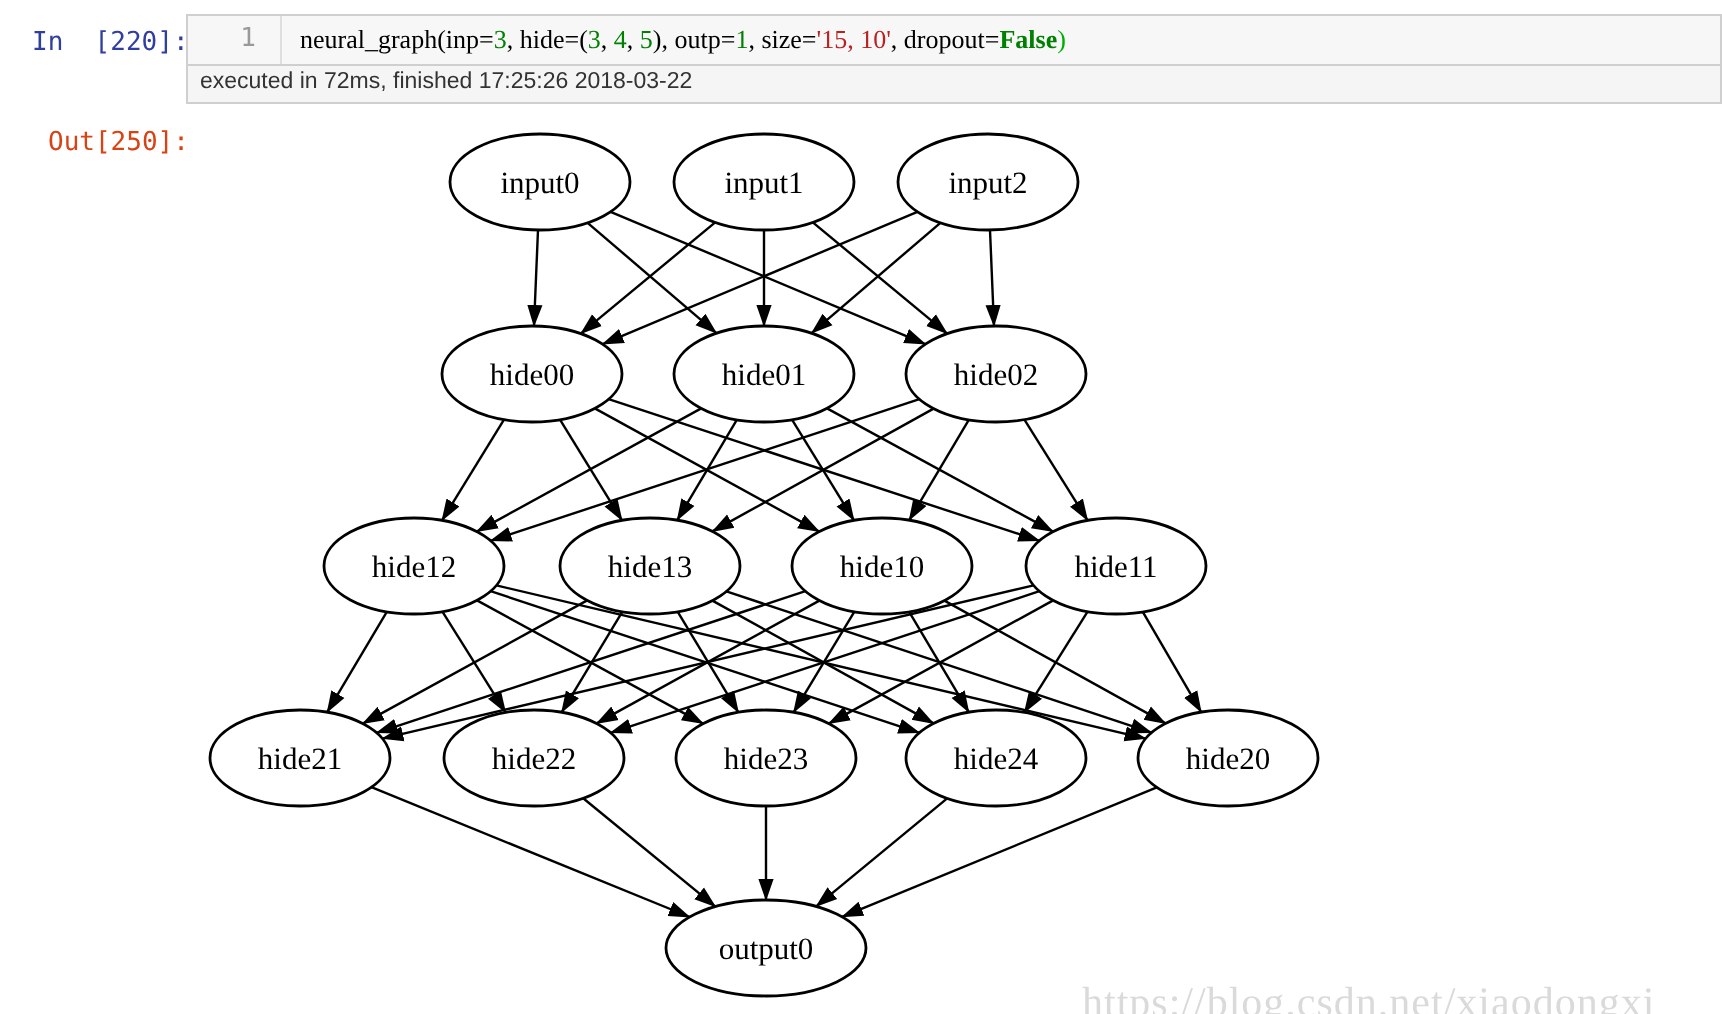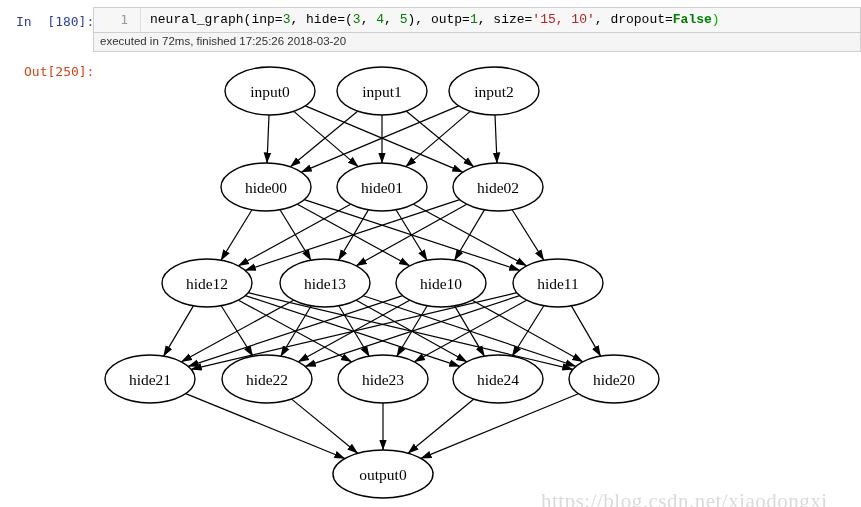--- a/index.html
+++ b/index.html
@@ -23,21 +23,21 @@
   }
   .gutter {
     width:47px; flex:0 0 47px;
     border-right:1px solid #dedede;
     color:#999; text-align:right; padding-right:12px;
     font-family:"DejaVu Sans Mono","Liberation Mono",monospace;
     font-size:13px; line-height:23px;
   }
   .code-line {
     padding-left:9px; white-space:pre;
-    font-family:Liberation Mono, monospace;
+    font-family:Liberation Serif, serif;
     font-size:13px; line-height:23px; color:#000;
   }
   .tok-plain   { color:#000000; }
   .tok-number  { color:#008000; }
   .tok-string  { color:#BA2121; }
   .tok-keyword { color:#008000; font-weight:bold; }
   .tok-bracket { color:#00b000; }
 
   .exec-bar {
     position:absolute; left:93px; top:33px; width:768px; height:19px;
@@ -56,28 +56,28 @@
 
   .watermark {
     position:absolute; left:541px; top:489px;
     font-family:"Liberation Serif","DejaVu Serif",serif;
     font-size:21px; color:#dadada; letter-spacing:0.5px; white-space:nowrap;
   }
 </style>
 </head>
 <body>
 
-<div class="prompt in-prompt">In  [180]:</div>
+<div class="prompt in-prompt">In  [220]:</div>
 
 <div class="cell-input">
   <div class="gutter">1</div>
   <div class="code-line" id="code-line"><span class="tok-plain">neural_graph(inp=</span><span class="tok-number">3</span><span class="tok-plain">, hide=(</span><span class="tok-number">3</span><span class="tok-plain">, </span><span class="tok-number">4</span><span class="tok-plain">, </span><span class="tok-number">5</span><span class="tok-plain">), outp=</span><span class="tok-number">1</span><span class="tok-plain">, size=</span><span class="tok-string">'15, 10'</span><span class="tok-plain">, dropout=</span><span class="tok-keyword">False</span><span class="tok-bracket">)</span></div>
 </div>
 
-<div class="exec-bar">executed in 72ms, finished 17:25:26 2018-03-20</div>
+<div class="exec-bar">executed in 72ms, finished 17:25:26 2018-03-22</div>
 
 <div class="prompt out-prompt">Out[250]:</div>
 
 <svg class="graph-svg" viewBox="0 0 861 507" xmlns="http://www.w3.org/2000/svg">
   <defs>
     <marker id="arrowhead" markerUnits="userSpaceOnUse" markerWidth="12" markerHeight="9" viewBox="0 -4.5 12 9" refX="10.5" refY="0" orient="auto">
       <path d="M0,-3.8 L11,0 L0,3.8 z" fill="#000000"></path>
     </marker>
   </defs>
   <g id="graph-edges">

